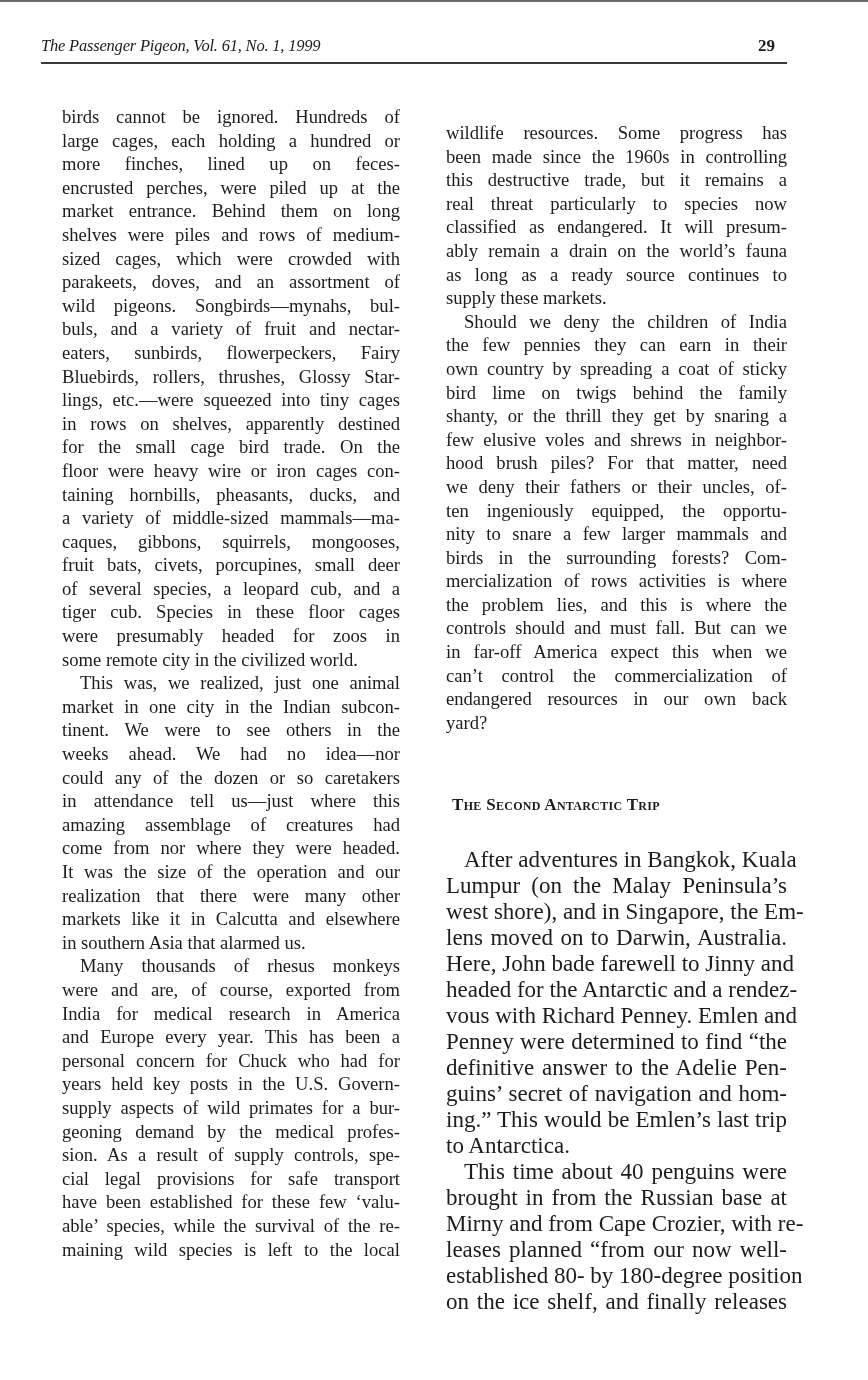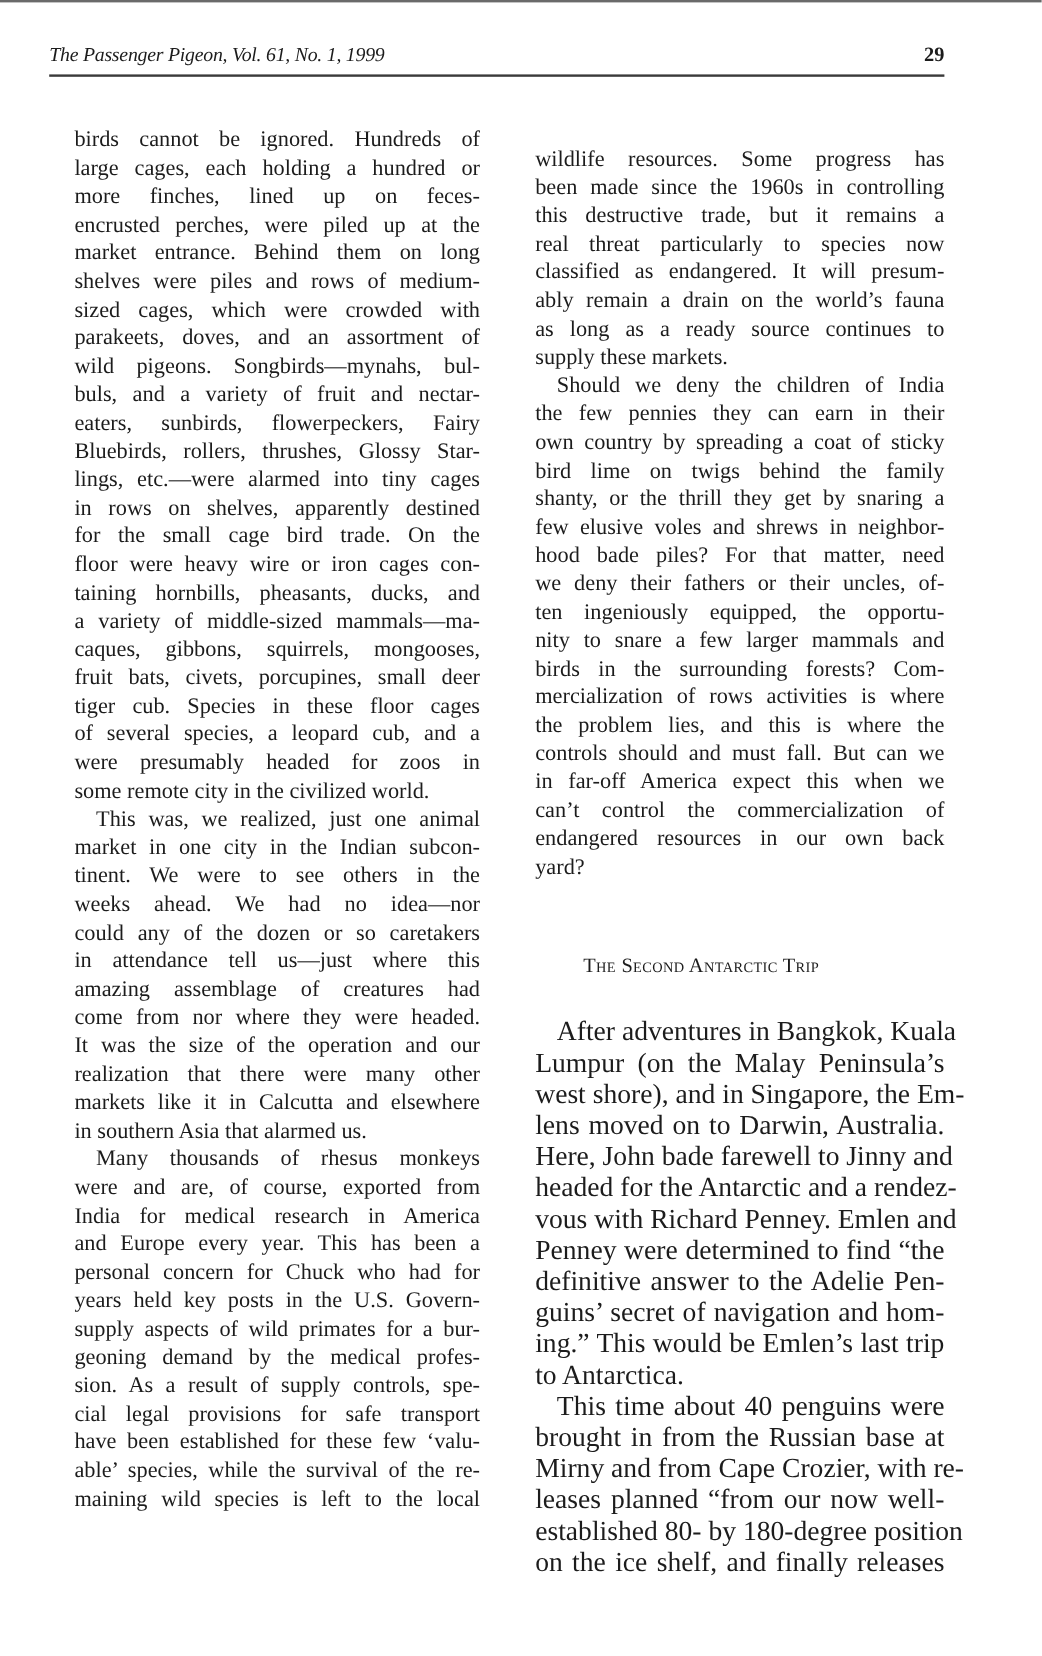--- a/index.html
+++ b/index.html
@@ -1,31 +1,31 @@
 <!DOCTYPE html>
 <html><head>
 <meta charset="utf-8">
 <style>
   html, body { margin: 0; padding: 0; background: #ffffff; }
   body { width: 868px; height: 1380px; position: relative; overflow: hidden;
          font-family: "Liberation Serif", "DejaVu Serif", serif; color: #1c1c1c; }
   .topedge { position: absolute; left: 0; top: 0; width: 868px; height: 2px; background: #6a6a6a; }
   .header { position: absolute; left: 41px; top: 36px; width: 746px; height: 26px; }
   .journal { position: absolute; left: 0; top: 0; font-style: italic; font-size: 16.5px; letter-spacing: -0.2px; }
-  .pageno { position: absolute; right: 0; top: 0; font-weight: bold; font-size: 17px; }
+  .pageno { position: absolute; right: 12px; top: 0; font-weight: bold; font-size: 17px; }
   .rule { position: absolute; left: 41px; top: 62px; width: 746px; height: 1.5px; background: #3a3a3a; }
   .col { position: absolute; }
   .col.left { left: 62px; top: 105px; width: 338px; }
   .col.right { left: 446px; top: 121px; width: 341px; }
   .ln { display: block; height: 23.6px; line-height: 23.6px; font-size: 18.6px;
         text-align: justify; text-align-last: justify; white-space: nowrap; overflow: visible; }
   .ln.last { text-align-last: left; }
   .ln.indent { padding-left: 18px; }
   .ln.big { font-size: 23px; height: 26px; line-height: 26px; }
-  .heading { position: absolute; left: 486px; top: 795px; font-weight: normal; font-size: 17px;
+  .heading { position: absolute; left: 452px; top: 795px; font-weight: bold; font-size: 17px;
              font-variant: small-caps; letter-spacing: 0.3px; }
 </style>
 </head>
 <body>
 
 <div class="topedge"></div>
 
 <div class="header">
   <span class="journal">The Passenger Pigeon, Vol. 61, No. 1, 1999</span>
   <span class="pageno">29</span>
@@ -38,30 +38,30 @@
   <span class="ln">more finches, lined up on feces-</span>
   <span class="ln">encrusted perches, were piled up at the</span>
   <span class="ln">market entrance. Behind them on long</span>
   <span class="ln">shelves were piles and rows of medium-</span>
   <span class="ln">sized cages, which were crowded with</span>
   <span class="ln">parakeets, doves, and an assortment of</span>
   <span class="ln">wild pigeons. Songbirds—mynahs, bul-</span>
   <span class="ln">buls, and a variety of fruit and nectar-</span>
   <span class="ln">eaters, sunbirds, flowerpeckers, Fairy</span>
   <span class="ln">Bluebirds, rollers, thrushes, Glossy Star-</span>
-  <span class="ln">lings, etc.—were alarmed into tiny cages</span>
+  <span class="ln">lings, etc.—were squeezed into tiny cages</span>
   <span class="ln">in rows on shelves, apparently destined</span>
   <span class="ln">for the small cage bird trade. On the</span>
   <span class="ln">floor were heavy wire or iron cages con-</span>
   <span class="ln">taining hornbills, pheasants, ducks, and</span>
   <span class="ln">a variety of middle-sized mammals—ma-</span>
   <span class="ln">caques, gibbons, squirrels, mongooses,</span>
   <span class="ln">fruit bats, civets, porcupines, small deer</span>
+  <span class="ln">of several species, a leopard cub, and a</span>
   <span class="ln">tiger cub. Species in these floor cages</span>
-  <span class="ln">of several species, a leopard cub, and a</span>
   <span class="ln">were presumably headed for zoos in</span>
   <span class="ln last">some remote city in the civilized world.</span>
   <span class="ln indent">This was, we realized, just one animal</span>
   <span class="ln">market in one city in the Indian subcon-</span>
   <span class="ln">tinent. We were to see others in the</span>
   <span class="ln">weeks ahead. We had no idea—nor</span>
   <span class="ln">could any of the dozen or so caretakers</span>
   <span class="ln">in attendance tell us—just where this</span>
   <span class="ln">amazing assemblage of creatures had</span>
   <span class="ln">come from nor where they were headed.</span>
@@ -92,21 +92,21 @@
   <span class="ln">classified as endangered. It will presum-</span>
   <span class="ln">ably remain a drain on the world’s fauna</span>
   <span class="ln">as long as a ready source continues to</span>
   <span class="ln last">supply these markets.</span>
   <span class="ln indent">Should we deny the children of India</span>
   <span class="ln">the few pennies they can earn in their</span>
   <span class="ln">own country by spreading a coat of sticky</span>
   <span class="ln">bird lime on twigs behind the family</span>
   <span class="ln">shanty, or the thrill they get by snaring a</span>
   <span class="ln">few elusive voles and shrews in neighbor-</span>
-  <span class="ln">hood bade piles? For that matter, need</span>
+  <span class="ln">hood brush piles? For that matter, need</span>
   <span class="ln">we deny their fathers or their uncles, of-</span>
   <span class="ln">ten ingeniously equipped, the opportu-</span>
   <span class="ln">nity to snare a few larger mammals and</span>
   <span class="ln">birds in the surrounding forests? Com-</span>
   <span class="ln">mercialization of rows activities is where</span>
   <span class="ln">the problem lies, and this is where the</span>
   <span class="ln">controls should and must fall. But can we</span>
   <span class="ln">in far-off America expect this when we</span>
   <span class="ln">can’t control the commercialization of</span>
   <span class="ln">endangered resources in our own back</span>

